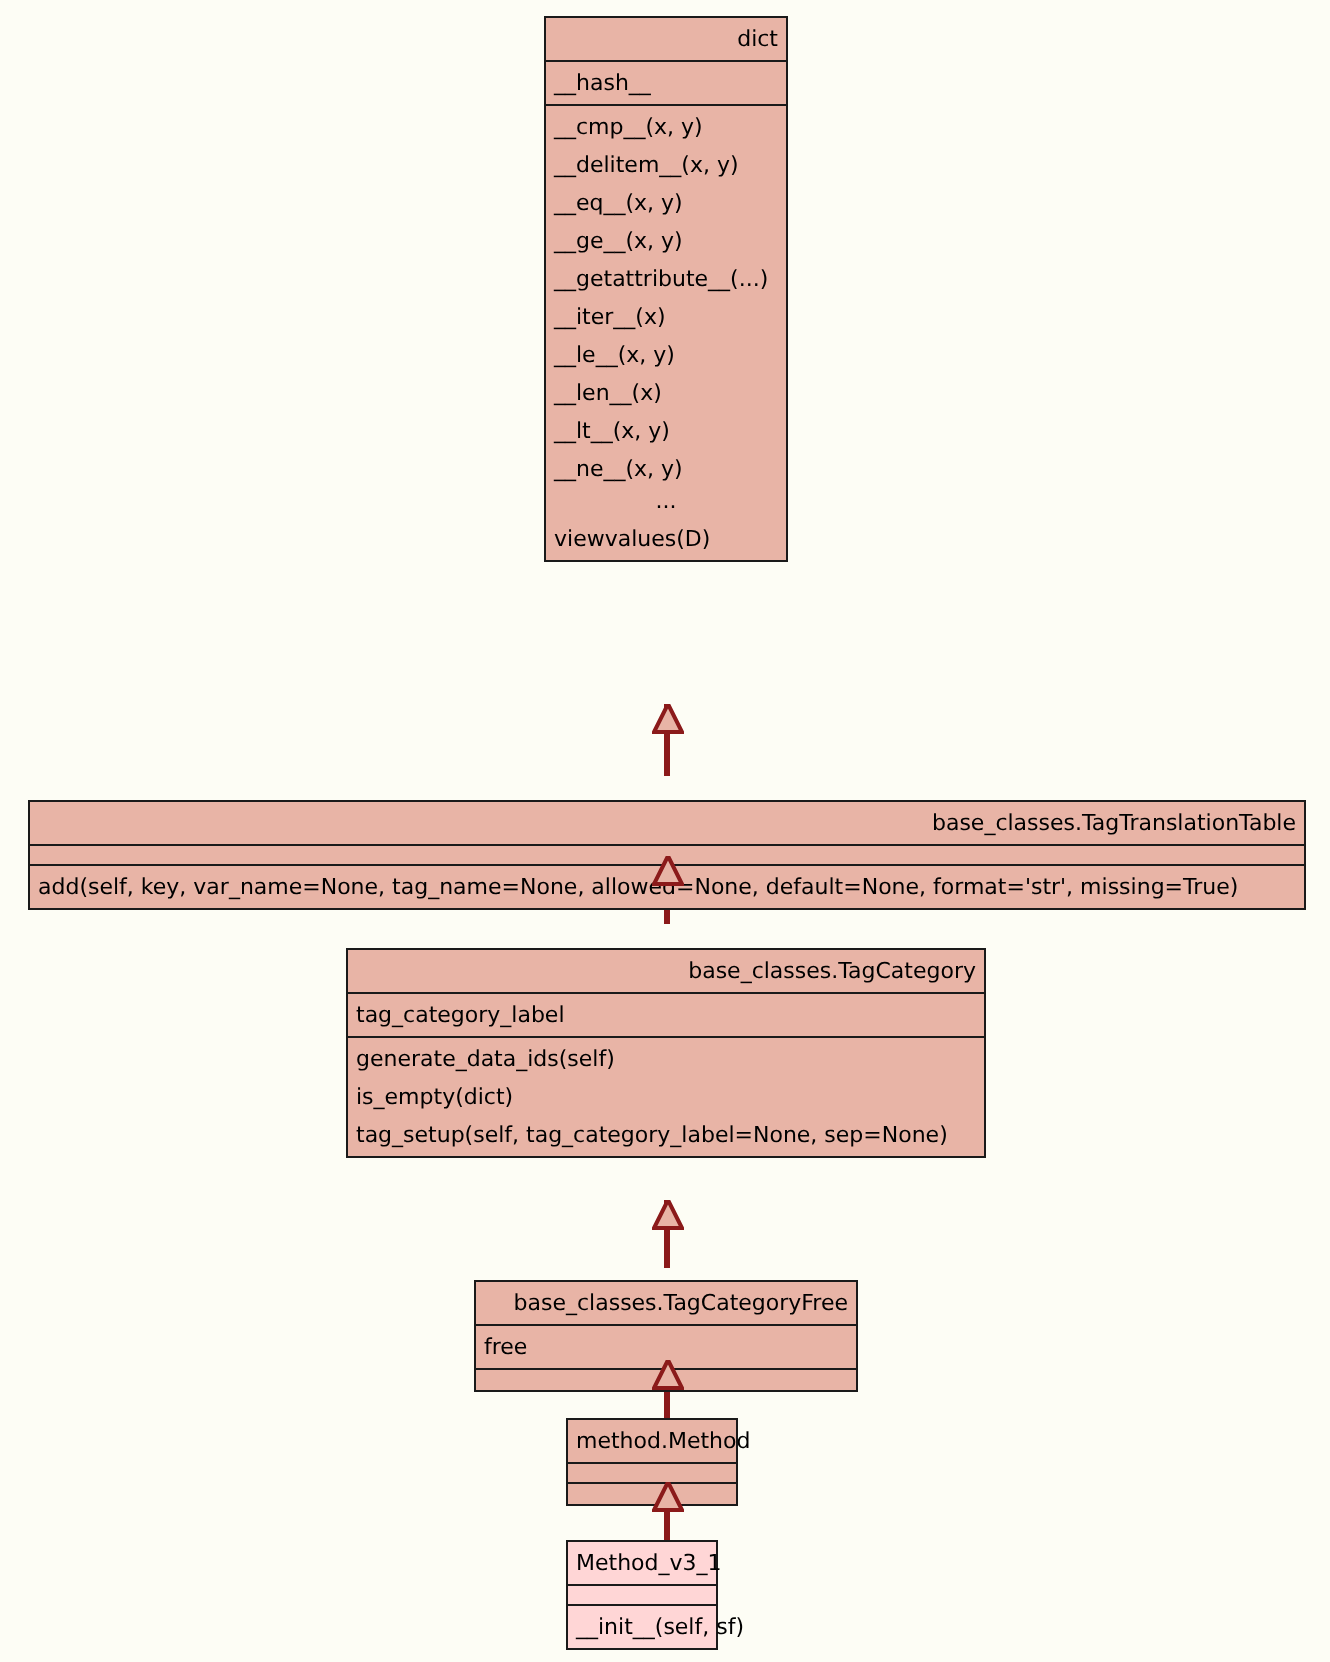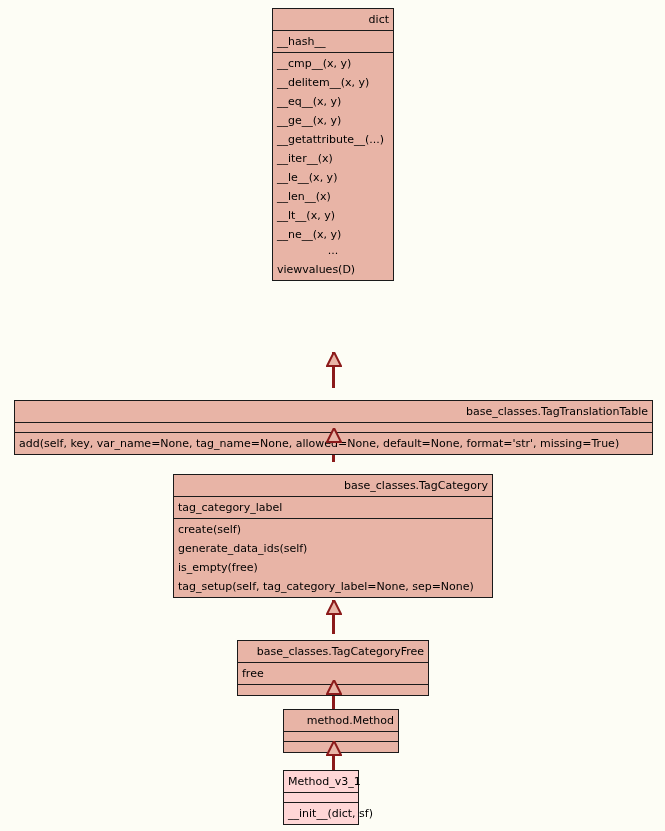--- a/index.html
+++ b/index.html
@@ -144,42 +144,41 @@
       <div class="member-row">add(self, key, var_name=None, tag_name=None, allowed=None, default=None, format='str', missing=True)</div>
     </div>
   </div>
 
   <div class="uml-class" style="left:173px; top:474px; width:320px;">
     <div class="compartment cls-title">base_classes.TagCategory</div>
     <div class="compartment attrs-compartment">
       <div class="member-row">tag_category_label</div>
     </div>
     <div class="compartment ops-compartment">
-      <div class="member-row">create(self)</div>
       <div class="member-row">generate_data_ids(self)</div>
-      <div class="member-row">is_empty(free)</div>
+      <div class="member-row">is_empty(dict)</div>
       <div class="member-row">tag_setup(self, tag_category_label=None, sep=None)</div>
     </div>
   </div>
 
   <div class="uml-class" style="left:237px; top:640px; width:192px;">
     <div class="compartment cls-title">base_classes.TagCategoryFree</div>
     <div class="compartment attrs-compartment">
       <div class="member-row">free</div>
     </div>
     <div class="compartment empty-compartment"></div>
   </div>
 
-  <div class="uml-class" style="left:283px; top:709px; width:116px;">
+  <div class="uml-class" style="left:283px; top:709px; width:86px;">
     <div class="compartment cls-title">method.Method</div>
     <div class="compartment empty-compartment"></div>
     <div class="compartment empty-compartment"></div>
   </div>
 
   <div class="uml-class light" style="left:283px; top:770px; width:76px;">
     <div class="compartment cls-title">Method_v3_1</div>
     <div class="compartment empty-compartment"></div>
     <div class="compartment ops-compartment">
-      <div class="member-row">__init__(dict, sf)</div>
+      <div class="member-row">__init__(self, sf)</div>
     </div>
   </div>
 
 </div>
 
 </body></html>

